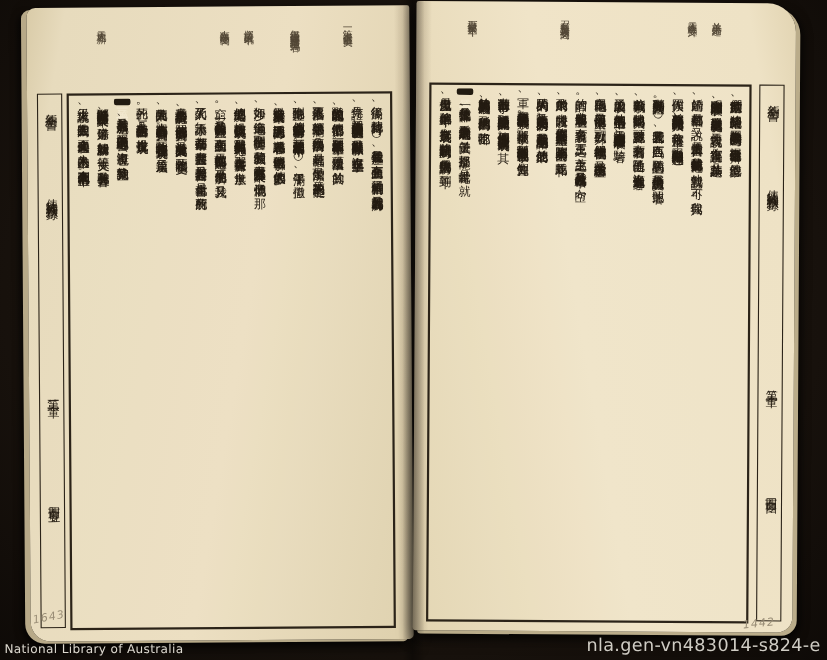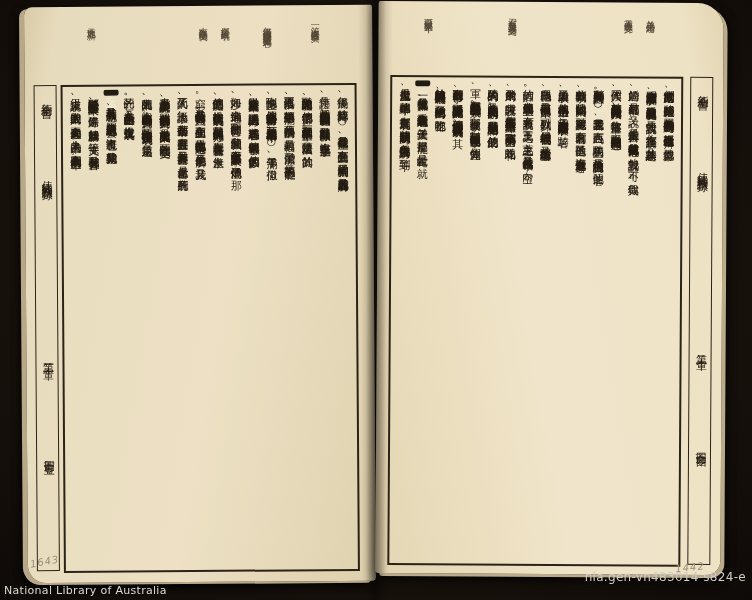--- a/index.html
+++ b/index.html
@@ -57,21 +57,21 @@
   #left-notes .note:nth-child(4){right:148px;}
   #left-notes .note:nth-child(5){right:260px;}
 
   .pencil{position:absolute;font-size:10px;font-style:italic;color:#9a8e77;
     letter-spacing:1px;}
   #pencil-left{left:2px;bottom:16px;transform:rotate(-10deg);}
   #pencil-right{right:16px;bottom:2px;transform:rotate(-6deg);}
 
   .credit{position:absolute;color:#dcd8cf;font-size:11px;letter-spacing:.3px;}
   #library-credit{left:4px;bottom:3px;}
-  #catalog-id{right:6px;bottom:16px;font-size:12px;color:#cfccc4;}
+  #catalog-id{right:6px;bottom:4px;font-size:16px;color:#cfccc4;}
 
   .gutter{position:absolute;left:366px;top:0;width:20px;height:600px;
     background:linear-gradient(to right, rgba(0,0,0,0), rgba(0,0,0,.35) 45%, rgba(0,0,0,0));}
 </style>
 </head>
 <body>
 
 <div id="stage">
 
   <div class="page" id="left-page">

